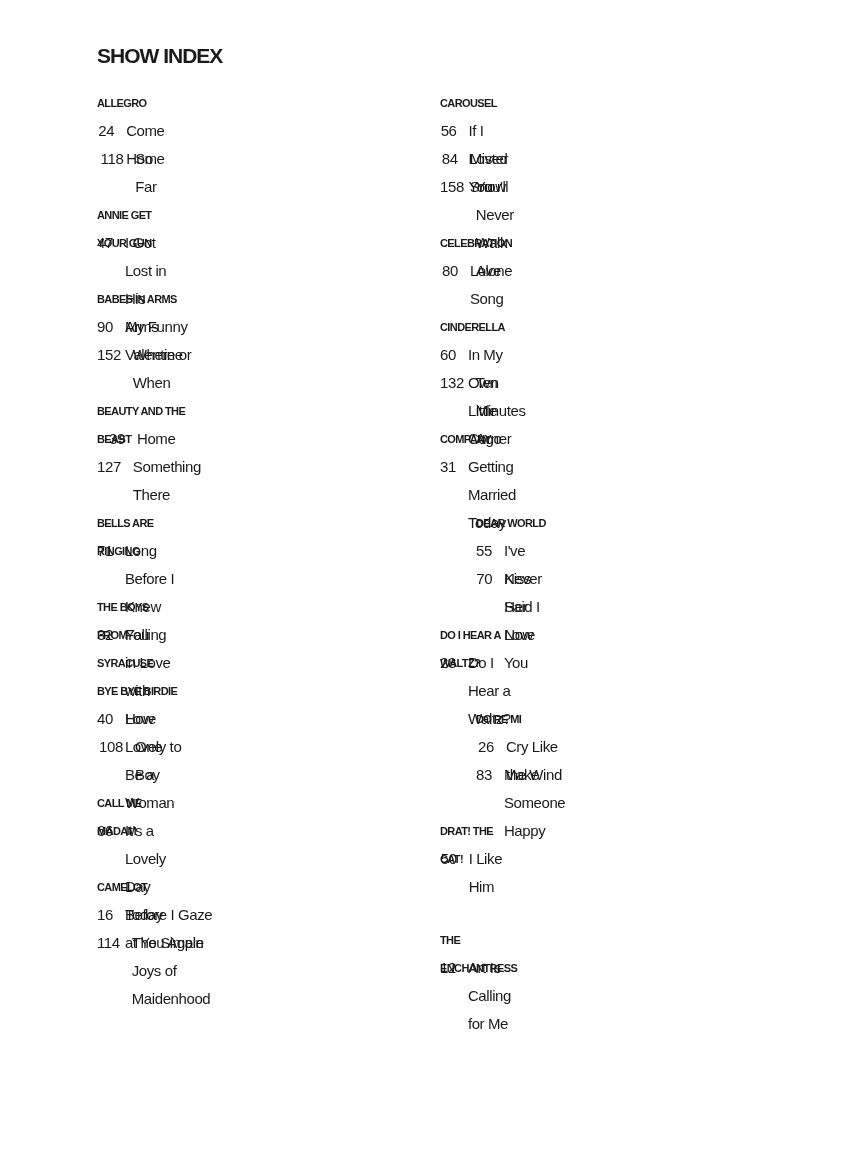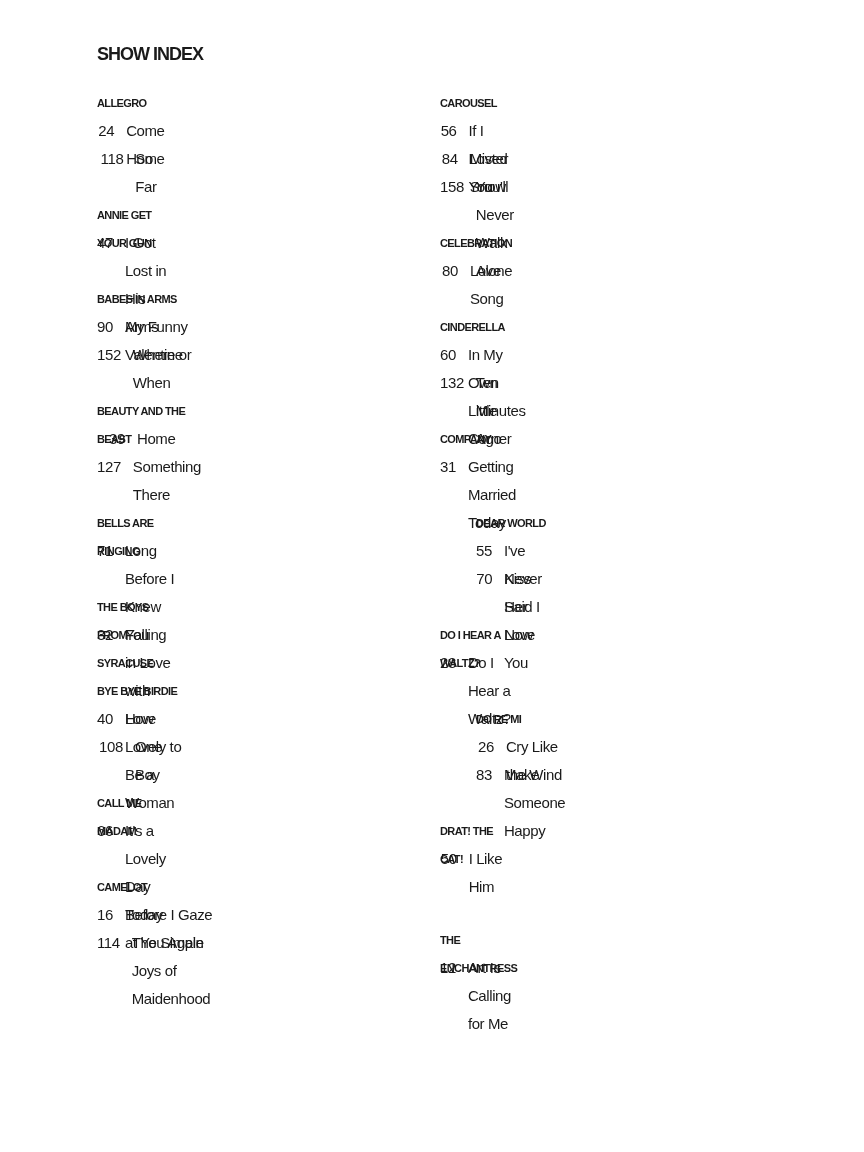--- a/index.html
+++ b/index.html
@@ -1,17 +1,17 @@
 <!DOCTYPE html>
 <html><head>
 <meta charset="utf-8">
 <style>
   html, body { margin: 0; padding: 0; background: #ffffff; }
   body { width: 864px; height: 1152px; position: relative; font-family: "Liberation Sans", sans-serif; color: #1a1a1a; overflow: hidden; }
-  .title { position: absolute; left: 97px; top: 44px; font-size: 18px; font-weight: bold; letter-spacing: -1px; }
+  .title { position: absolute; left: 97px; top: 44px; font-size: 21px; font-weight: bold; letter-spacing: -1px; }
   .col { position: absolute; top: 0; }
   .show { position: absolute; }
   .show-name { font-size: 11px; font-weight: bold; letter-spacing: -0.6px; height: 28px; line-height: 28px; }
   .song { height: 28px; line-height: 28px; font-size: 15px; display: flex; letter-spacing: -0.4px; }
   .song .pg { width: 28px; text-align: right; }
   .song .nm { margin-left: 12px; }
 </style>
 </head>
 <body>
 

